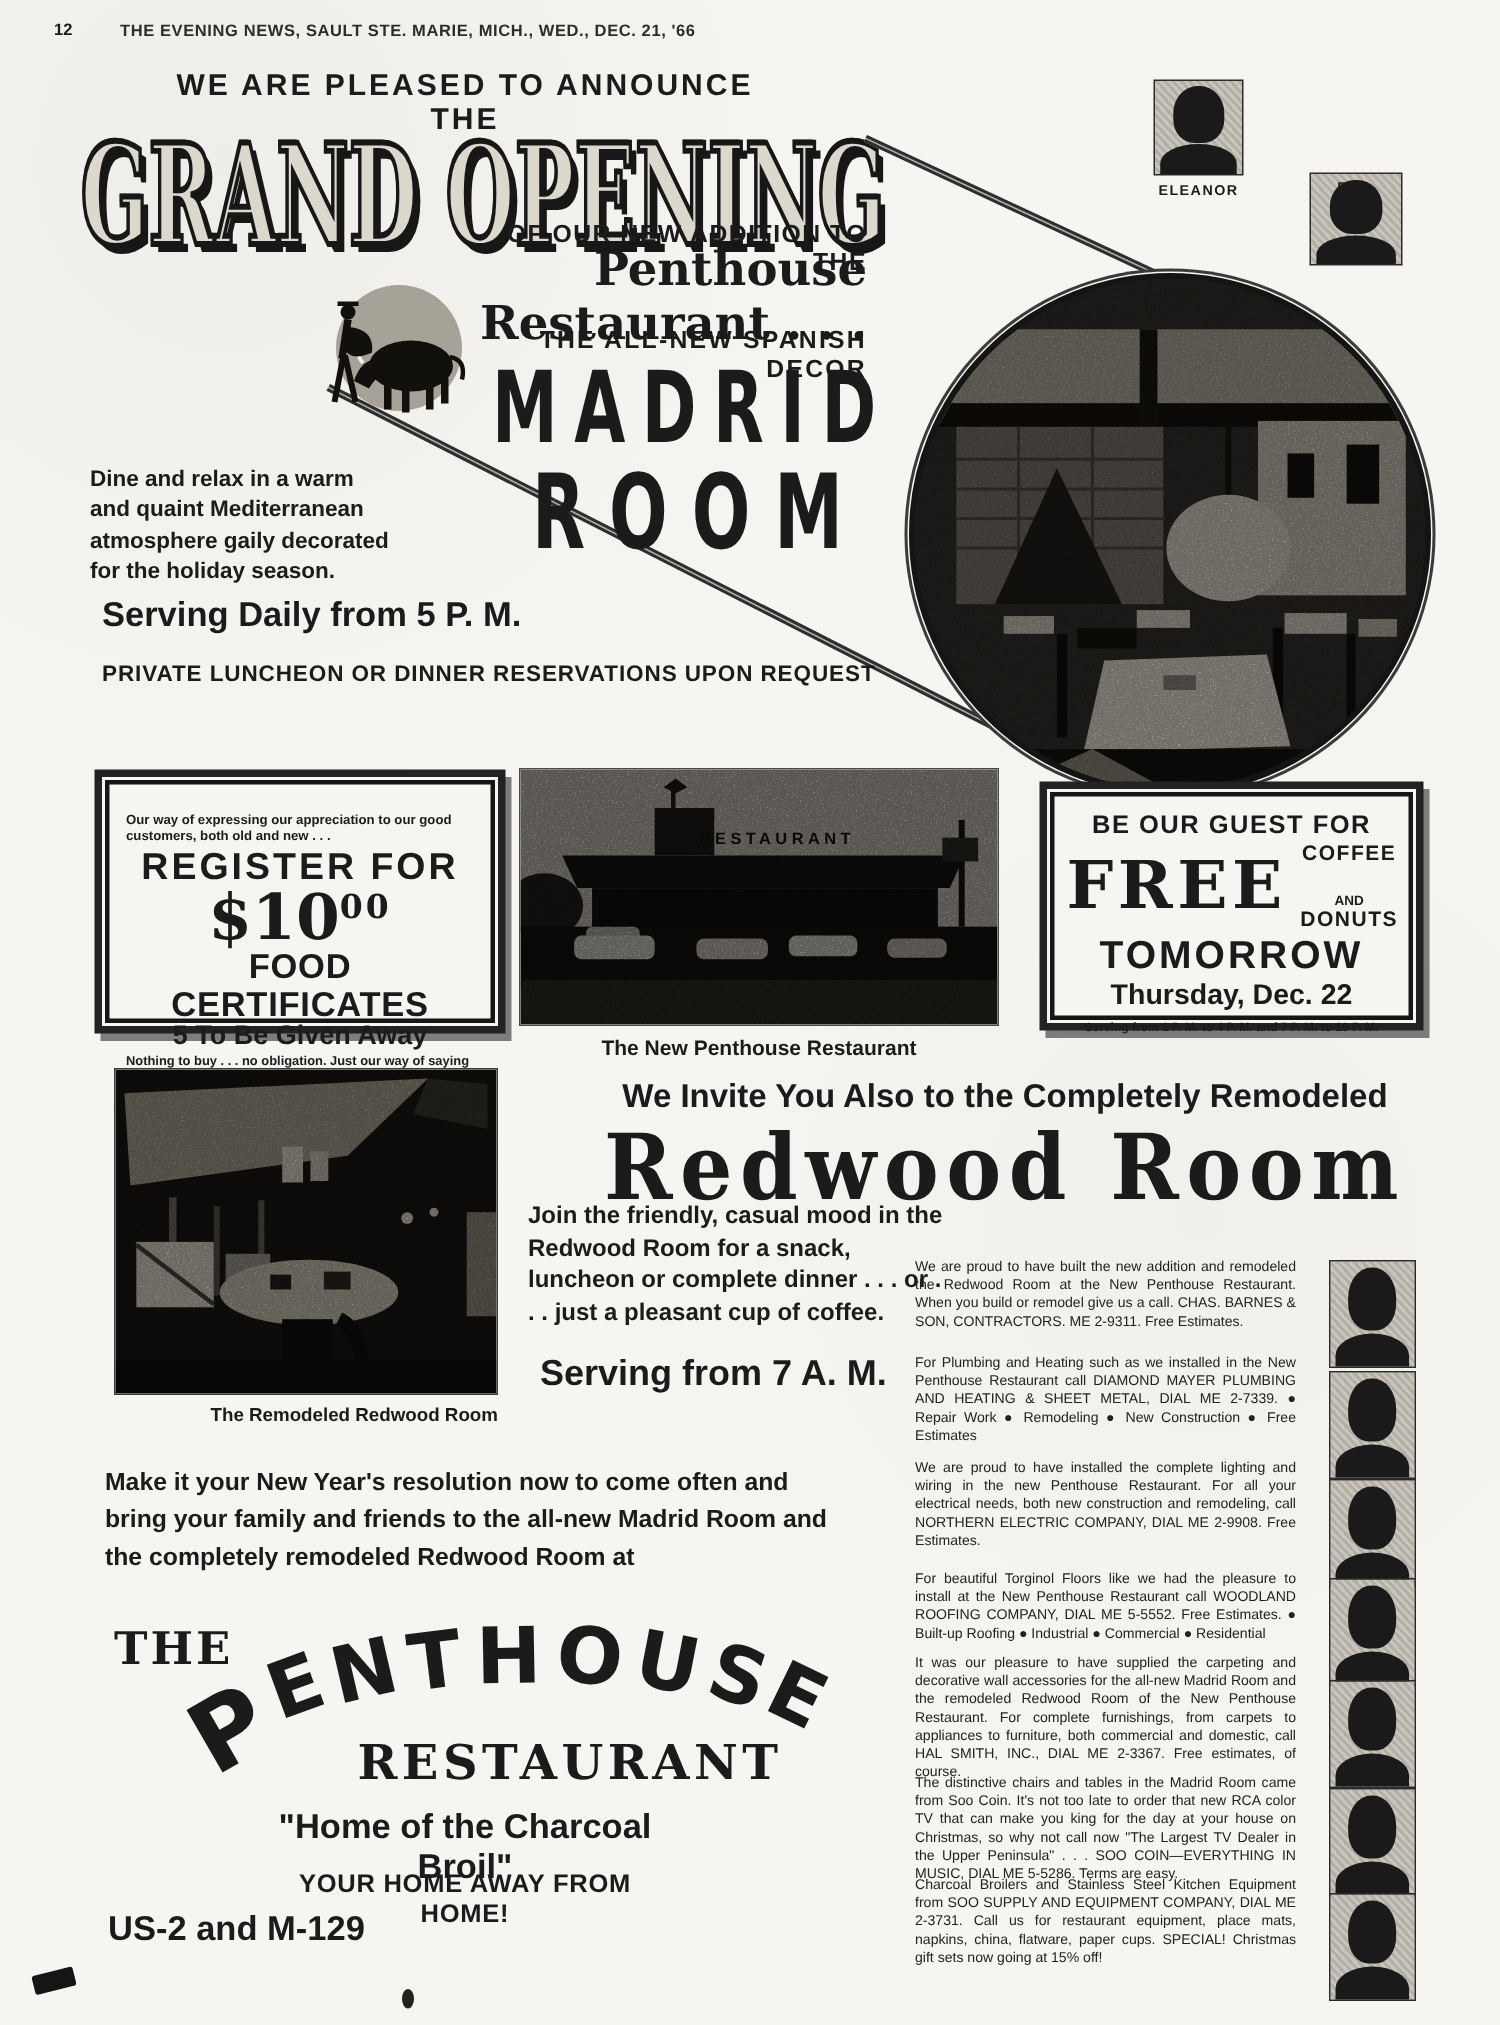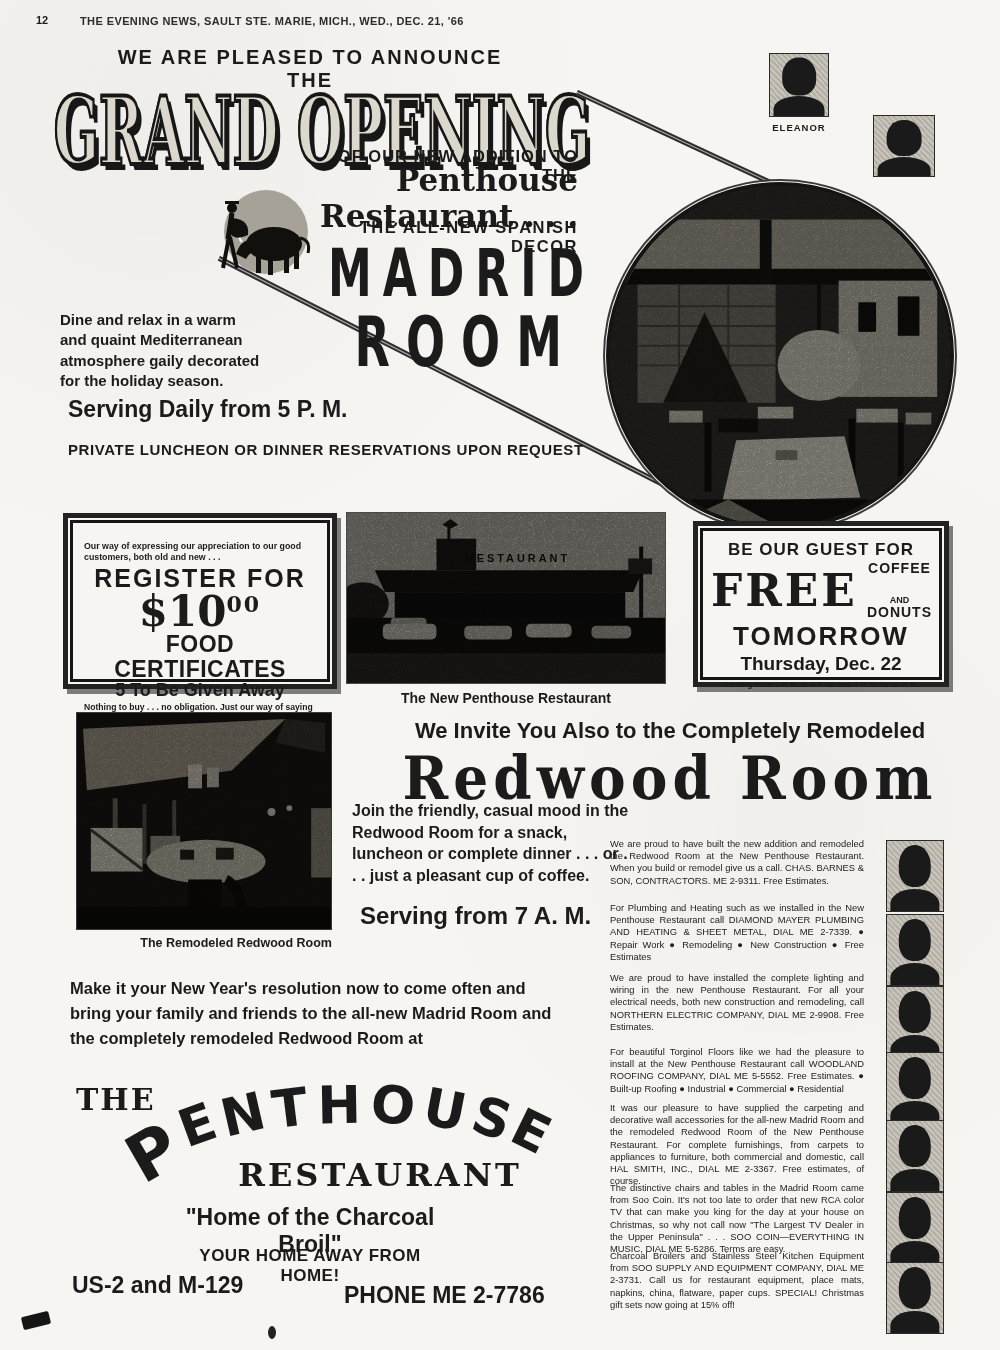--- a/index.html
+++ b/index.html
@@ -341,17 +341,16 @@
       <span>H</span>
       <span>O</span>
       <span>U</span>
       <span>S</span>
       <span>E</span>
     </div>
   <div class="abs" id="logoRestaurant">RESTAURANT</div>
   <div class="abs" id="tagline1">"Home of the Charcoal Broil"</div>
   <div class="abs" id="tagline2">YOUR HOME AWAY FROM HOME!</div>
   <div class="abs" id="address">US-2 and M-129</div>
-  <div class="abs" id="phone">PHONE ME 2-7786</div>
 
   <div class="abs" id="smudge1"></div>
   <div class="abs" id="smudge2"></div>
 </div>
 
 </body></html>

